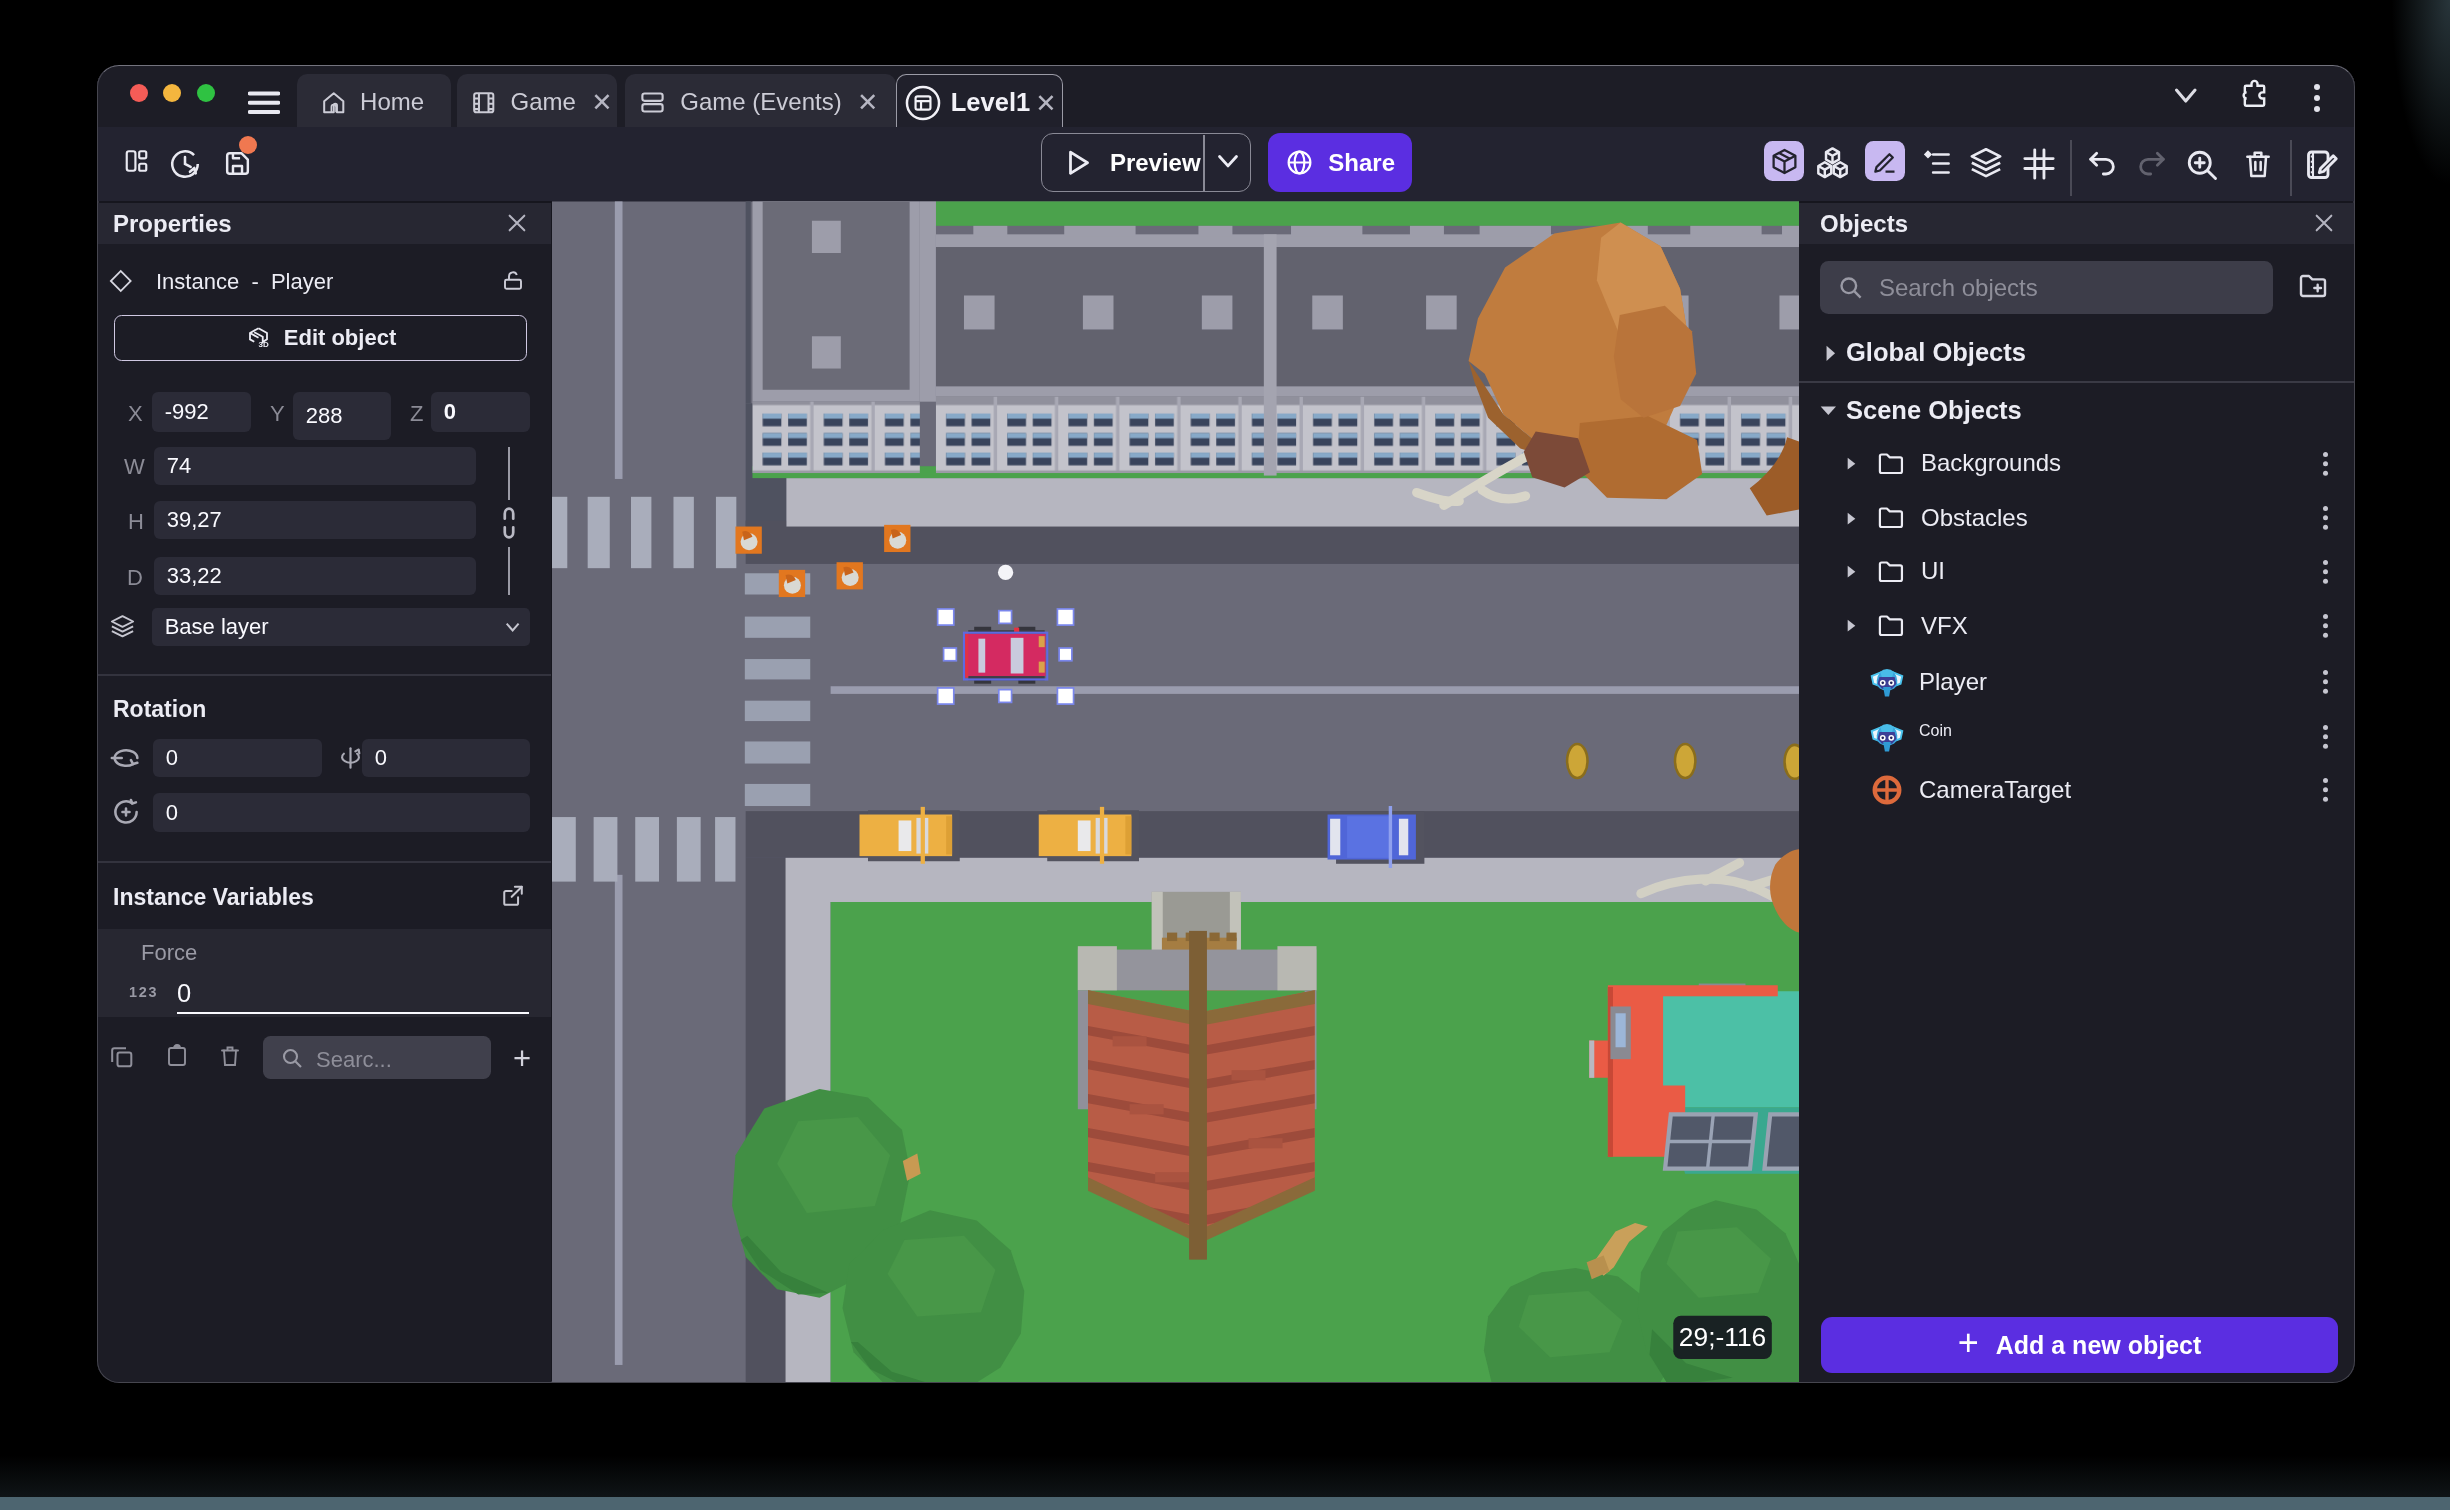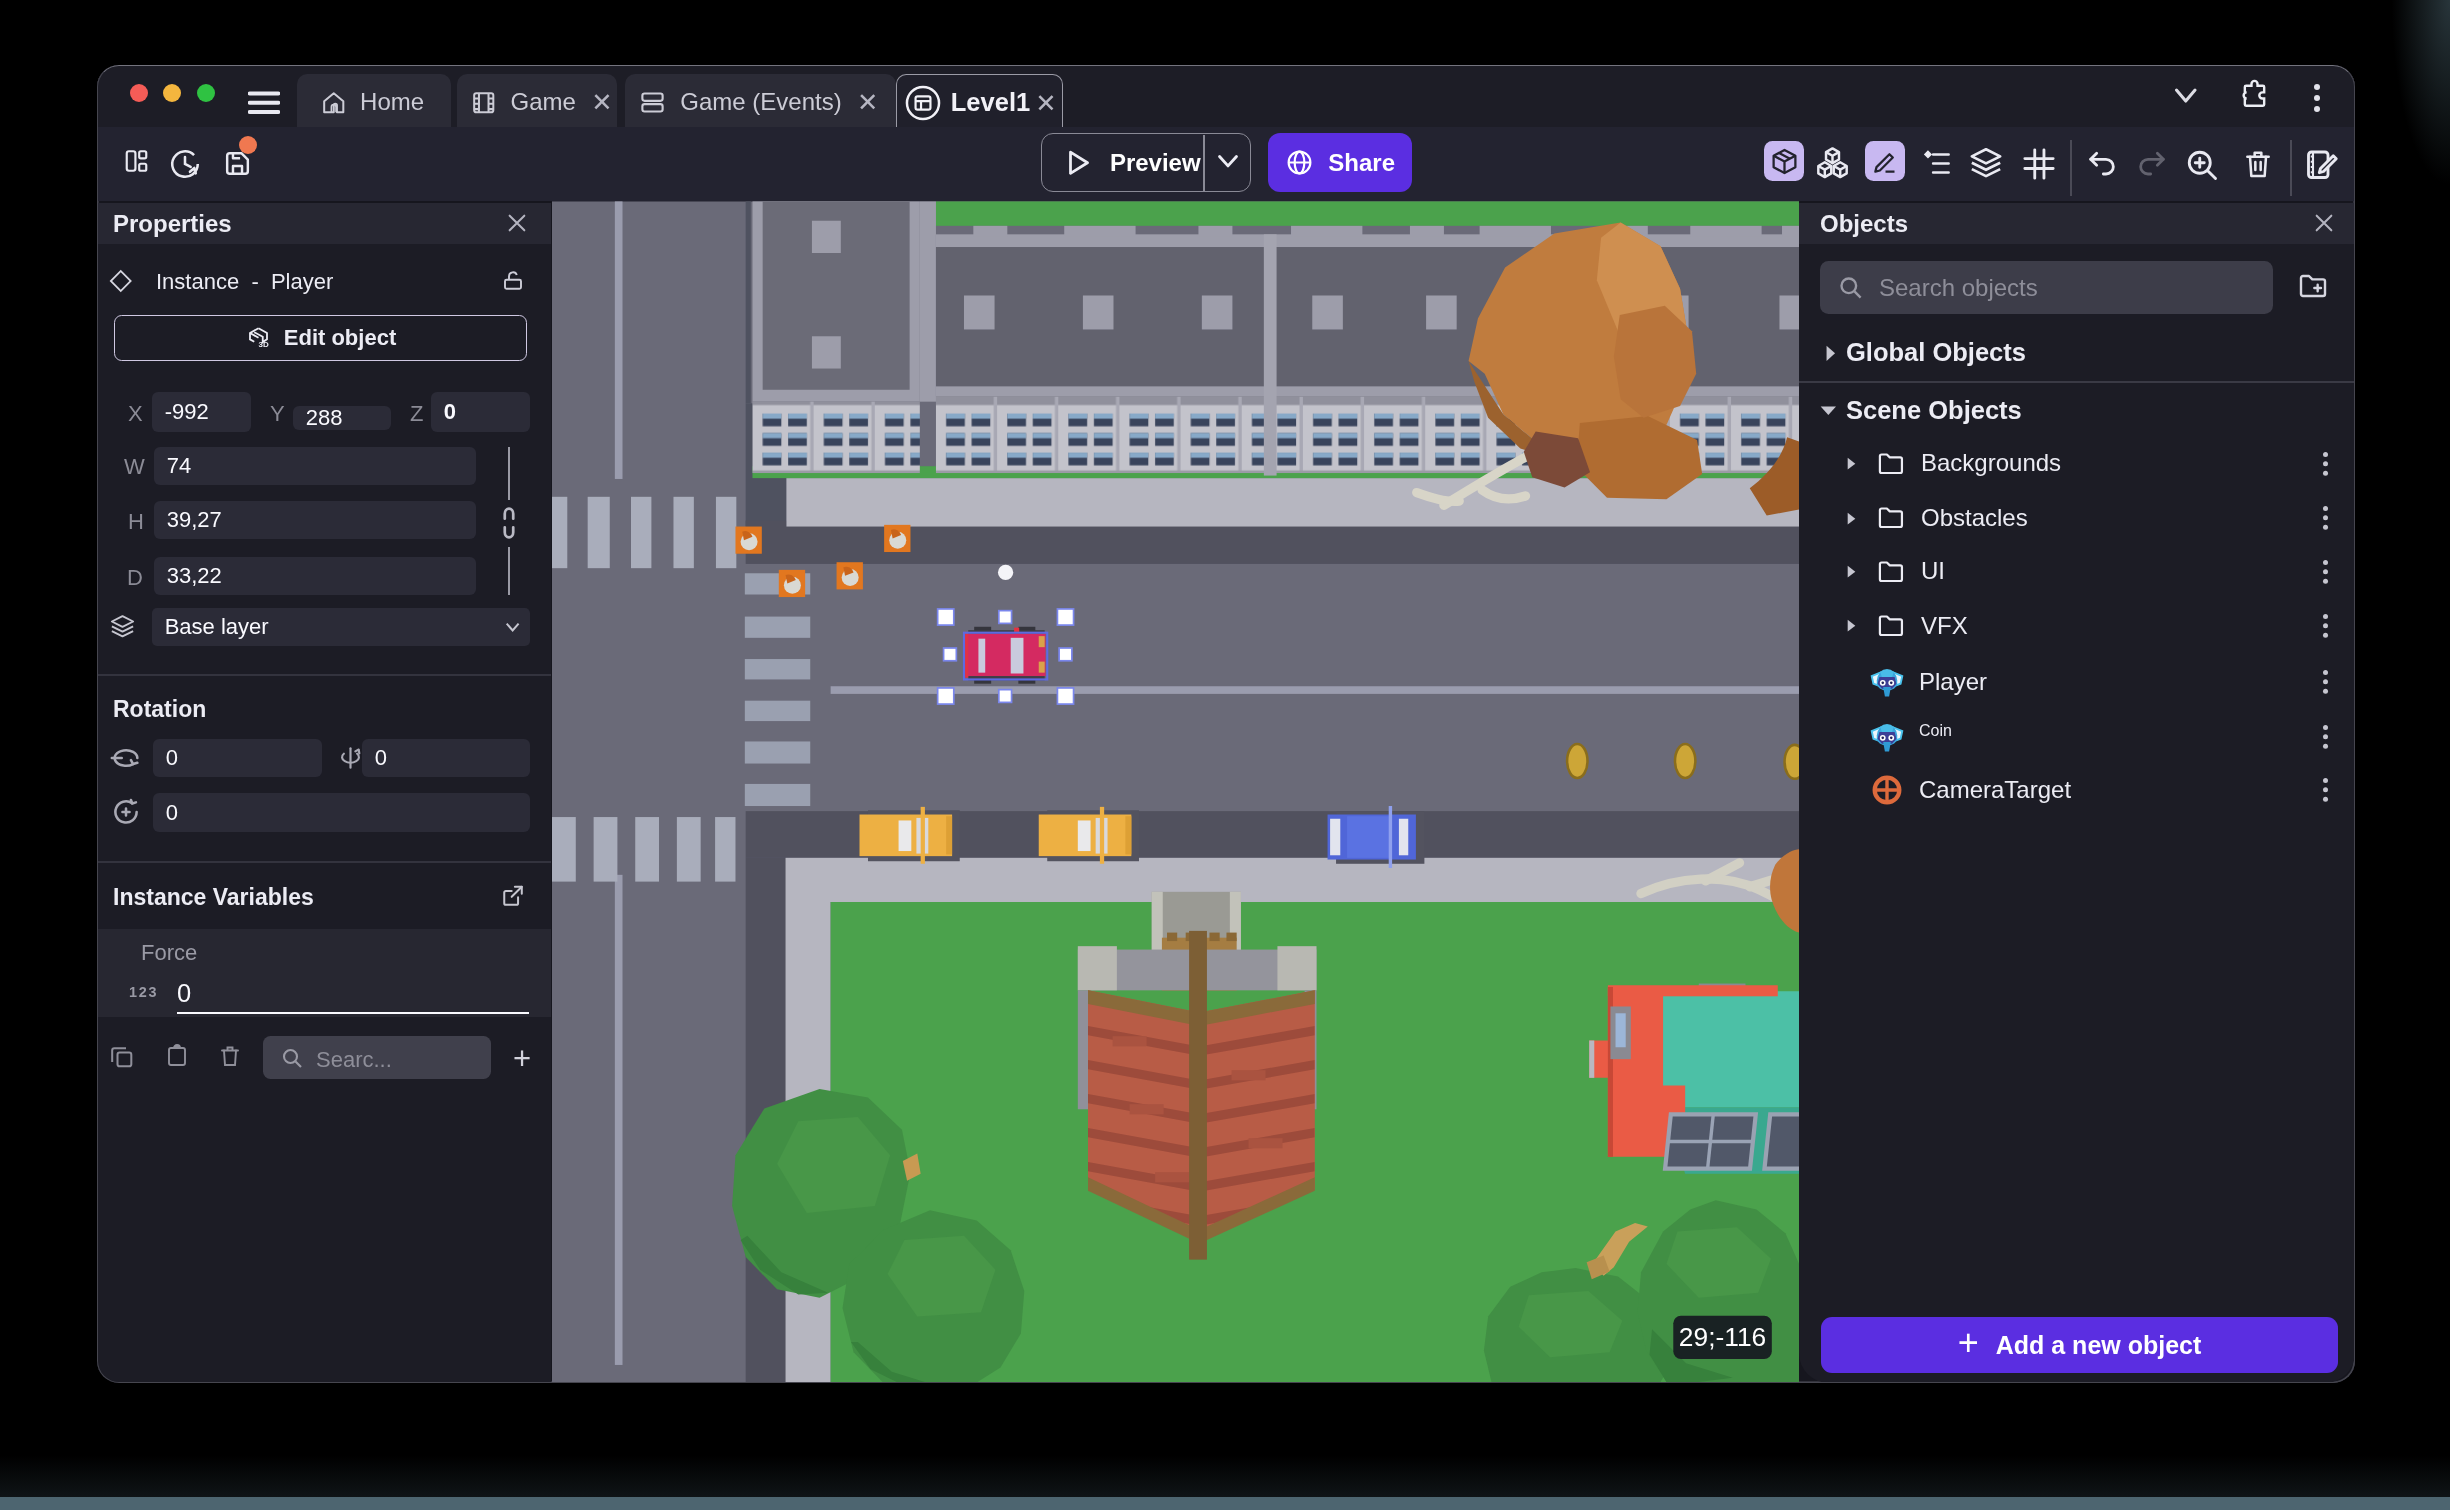--- a/index.html
+++ b/index.html
@@ -507,21 +507,21 @@
           <path d="M12 3 4 7.5v6l4 2.2"></path>
           <path d="M4 7.5 12 12"></path>
           <text x="12" y="21" fill="#ececf4" stroke="none" font-size="7.5" font-weight="bold">3D</text>
         </svg>
       Edit object
     </div>
 
     <div class="lbl" style="left:31px;top:198px;">X</div>
     <div class="inp" style="left:55px;top:189px;width:99px;height:40px;">-992</div>
     <div class="lbl" style="left:173px;top:198px;">Y</div>
-    <div class="inp" style="left:196px;top:189px;width:98px;height:24px;margin-top:14px;">288</div>
+    <div class="inp" style="left:196px;top:189px;width:98px;height:48px;">288</div>
     <div class="lbl" style="left:313px;top:198px;">Z</div>
     <div class="inp" style="left:334px;top:189px;width:99px;height:40px;font-weight:bold;">0</div>
 
     <div class="lbl" style="left:27px;top:251px;">W</div>
     <div class="inp" style="left:57px;top:244px;width:322px;height:38px;">74</div>
     <div class="lbl" style="left:31px;top:306px;">H</div>
     <div class="inp" style="left:57px;top:298px;width:322px;height:38px;">39,27</div>
     <div class="lbl" style="left:30px;top:362px;">D</div>
     <div class="inp" style="left:57px;top:354px;width:322px;height:38px;">33,22</div>
     <div class="abs" style="left:411px;top:244px;width:1.7px;height:53px;background:#9a9aa5;"></div>
@@ -591,21 +591,21 @@
       </svg>
     <div class="abs" style="left:166px;top:833px;width:228px;height:43px;background:#40404c;border-radius:7.6px;"></div>
     <svg class="ic" style="left:183px;top:843px;" width="24" height="24" viewBox="0 0 24 24" fill="none" stroke="#9a9aa5" stroke-width="2.1">
         <circle cx="10.5" cy="10.5" r="6.5"></circle>
         <line x1="15.5" y1="15.5" x2="21" y2="21"></line>
       </svg>
     <div class="t" style="left:219px;top:844px;font-size:22px;color:#8e8e99;">Searc...</div>
     <div class="t" style="left:416px;top:838px;font-size:31px;font-weight:300;color:#d2d2dc;">+</div>
   </div>
 
-  <div class="panel" id="objs" style="left:1702px;width:556px;border-radius:30px;">
+  <div class="panel" id="objs" style="left:1702px;width:556px;">
     <div class="phead">
         <span style="margin-left:21px;">Objects</span>
       <svg class="abs" style="left:514px;top:9.3px;" width="22" height="22" viewBox="0 0 24 24">
           <path d="M4 4 20 20M20 4 4 20" stroke="#b4b4c0" stroke-width="2.2" stroke-linecap="round"></path>
         </svg>
     </div>
 
     <div class="abs" style="left:21px;top:58px;width:453px;height:53px;background:#3d3d49;border-radius:8.5px;"></div>
     <svg class="ic" style="left:38px;top:71px;" width="27" height="27" viewBox="0 0 24 24" fill="none" stroke="#9a9aa5" stroke-width="2.1">
         <circle cx="10.5" cy="10.5" r="6.5"></circle>

